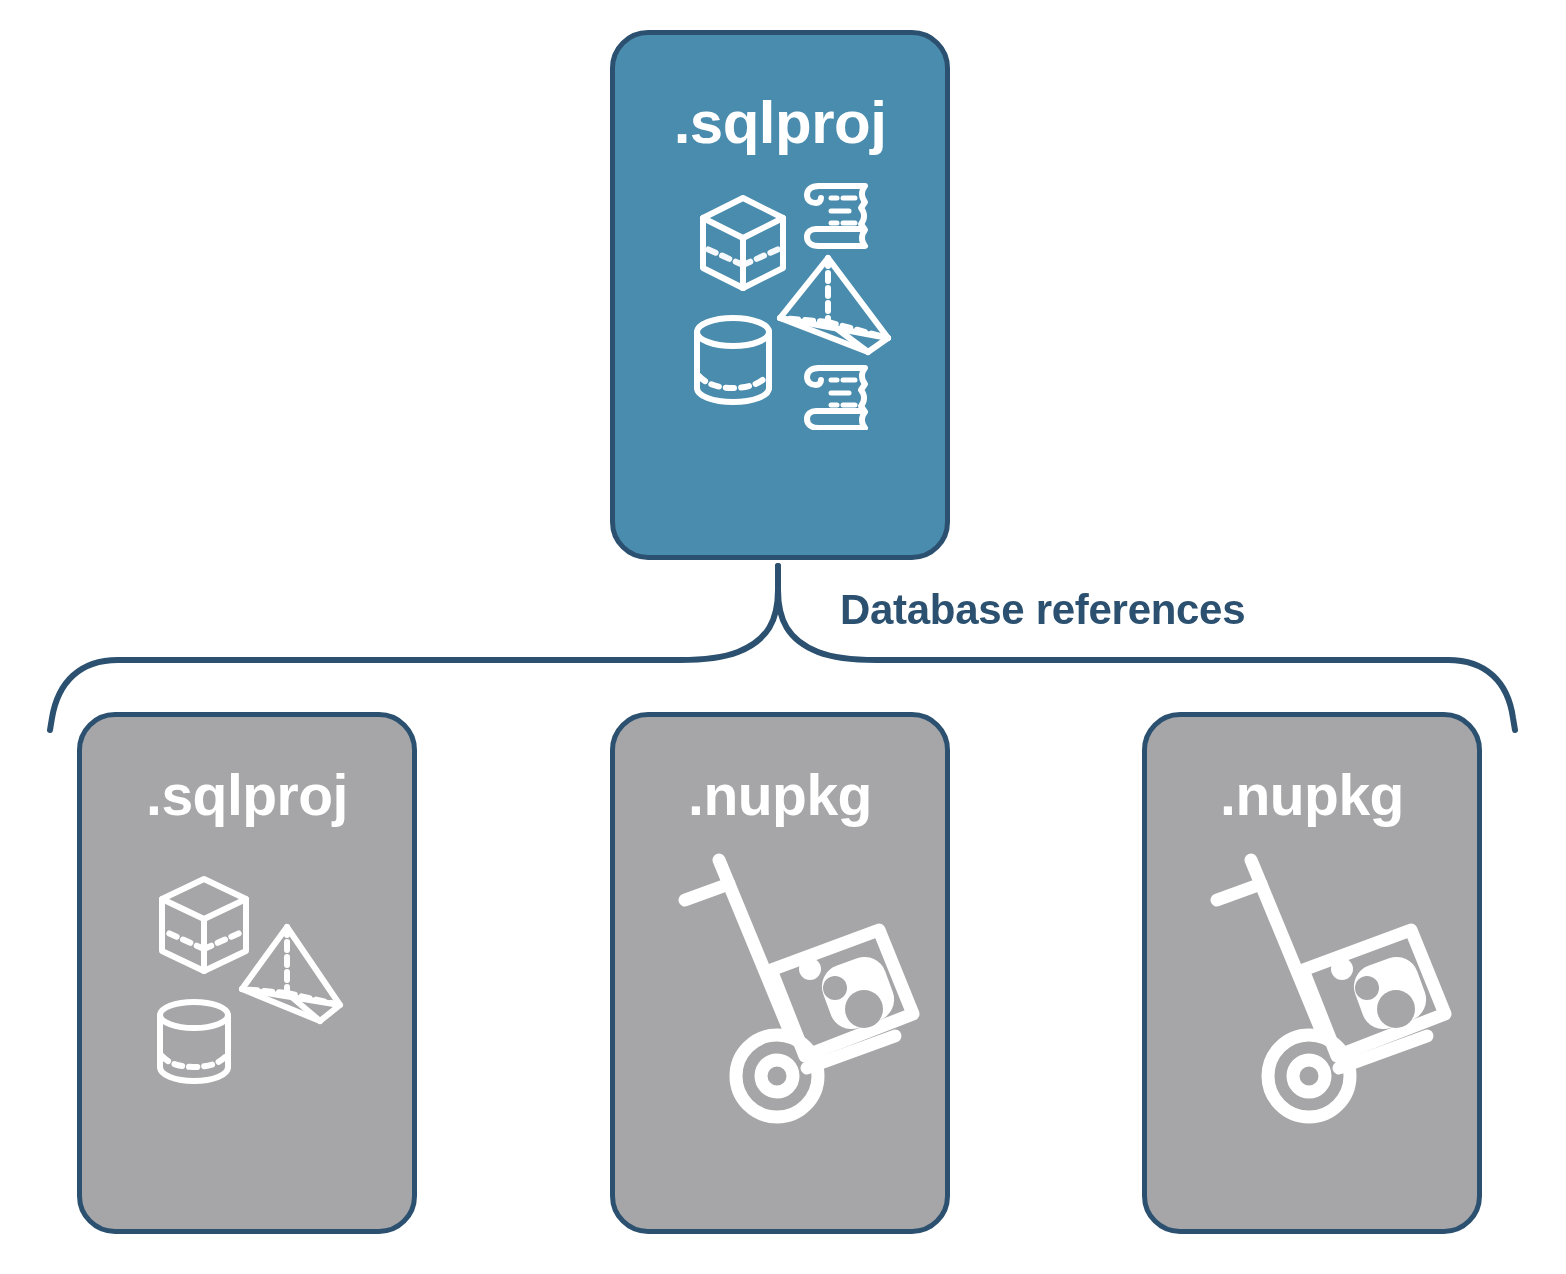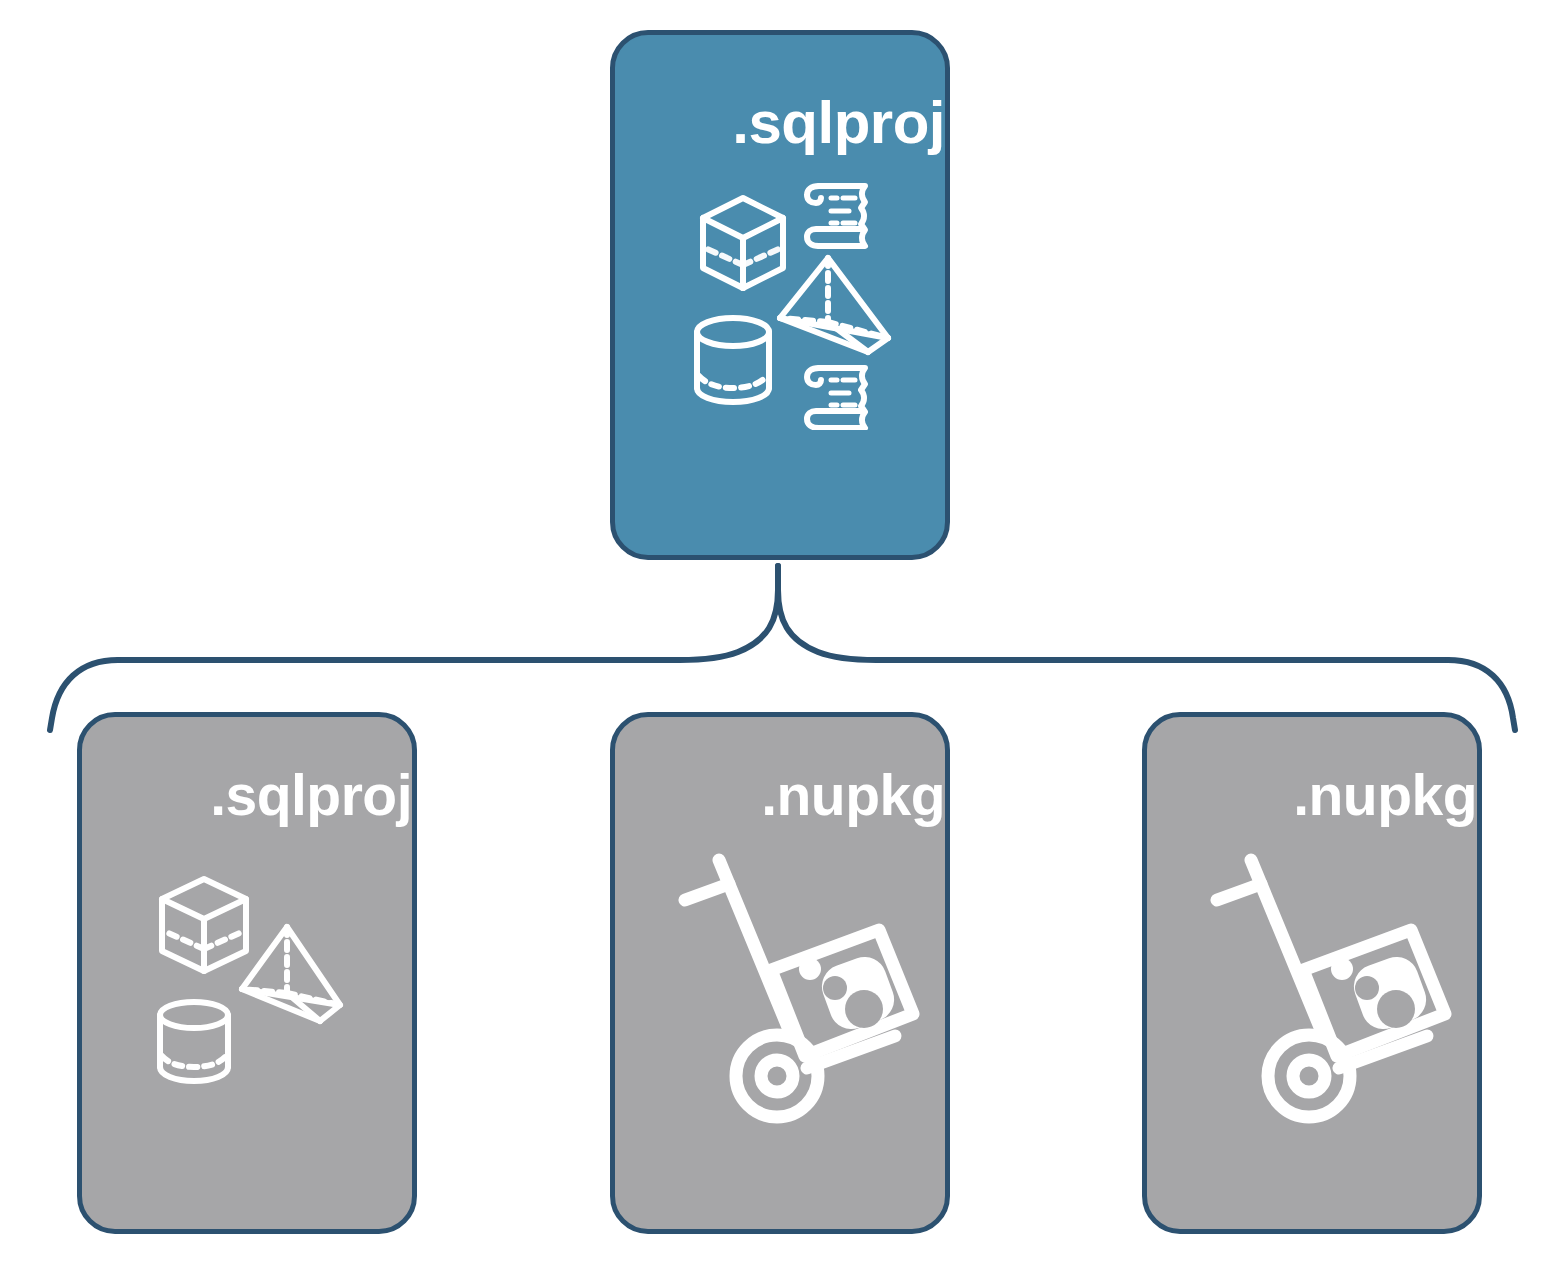--- a/index.html
+++ b/index.html
@@ -31,21 +31,21 @@
     position: absolute;
     box-sizing: border-box;
     border: 5px solid #2c5170;
     border-radius: 38px;
     overflow: hidden;
   }
   .card-title {
     position: absolute;
     left: 0;
     right: 0;
-    text-align: right;
+    text-align: center;
     color: #ffffff;
     font-weight: bold;
     letter-spacing: -0.5px;
     line-height: 1;
     user-select: none;
   }
   
   #card-top {
     left: 610px;
     top: 30px;
@@ -118,20 +118,21 @@
 
     <path d="M118 660 C80 660 58 682 52 718 L50 730" stroke="#2c5170" stroke-width="6" fill="none" stroke-linecap="round"></path>
 
     <path d="M778 566 L778 590
              C778 620 788 640 818 652
              C836 659 856 660 876 660
              L1448 660" stroke="#2c5170" stroke-width="6" fill="none" stroke-linecap="round"></path>
     <path d="M1448 660 C1486 660 1508 682 1513 718 L1515 730" stroke="#2c5170" stroke-width="6" fill="none" stroke-linecap="round"></path>
   </svg>
 
+  <div id="brace-label">Database references</div>
 
   <div id="card-top" class="card">
     <div class="card-title">.sqlproj</div>
 
     <svg class="icon-cluster" viewBox="0 0 220 260" fill="none" stroke="#ffffff" stroke-width="6" stroke-linecap="round" stroke-linejoin="round">
 
       <g>
         <path d="M28 48 L68 28 L108 48 L108 98 L68 118 L28 98 Z"></path>
         <path d="M28 48 L68 68 L108 48"></path>
         <path d="M68 68 L68 118"></path>

